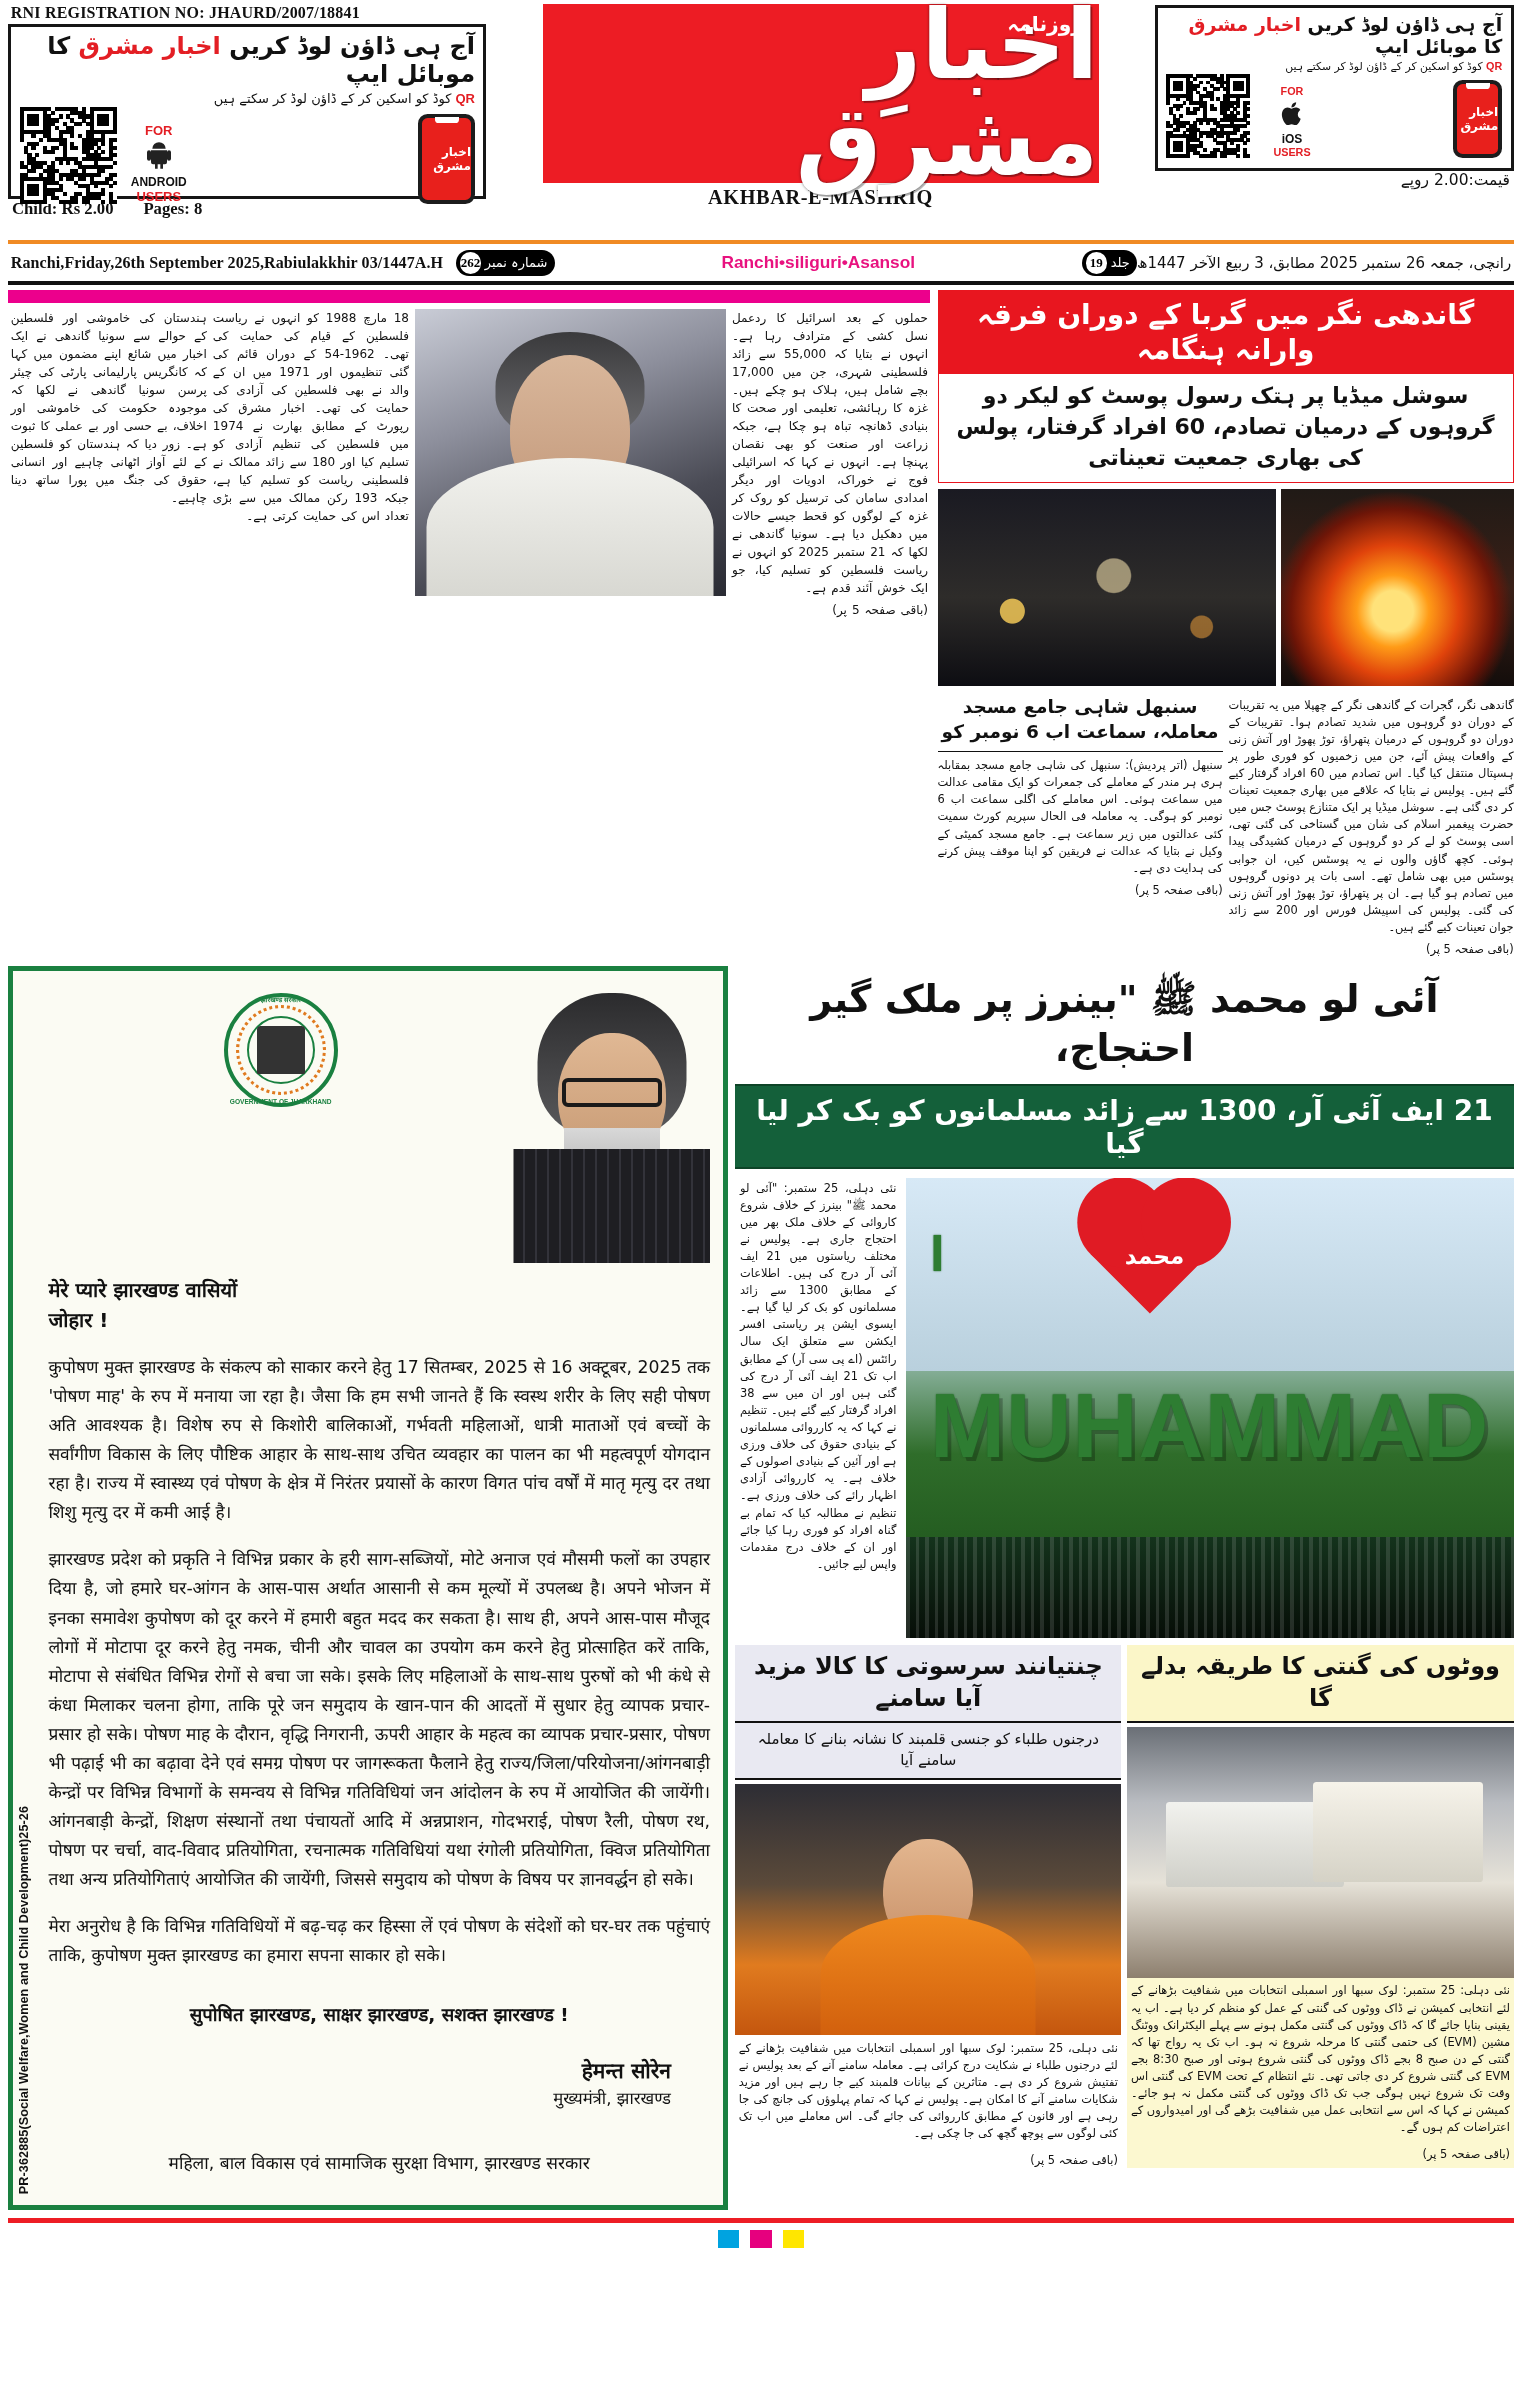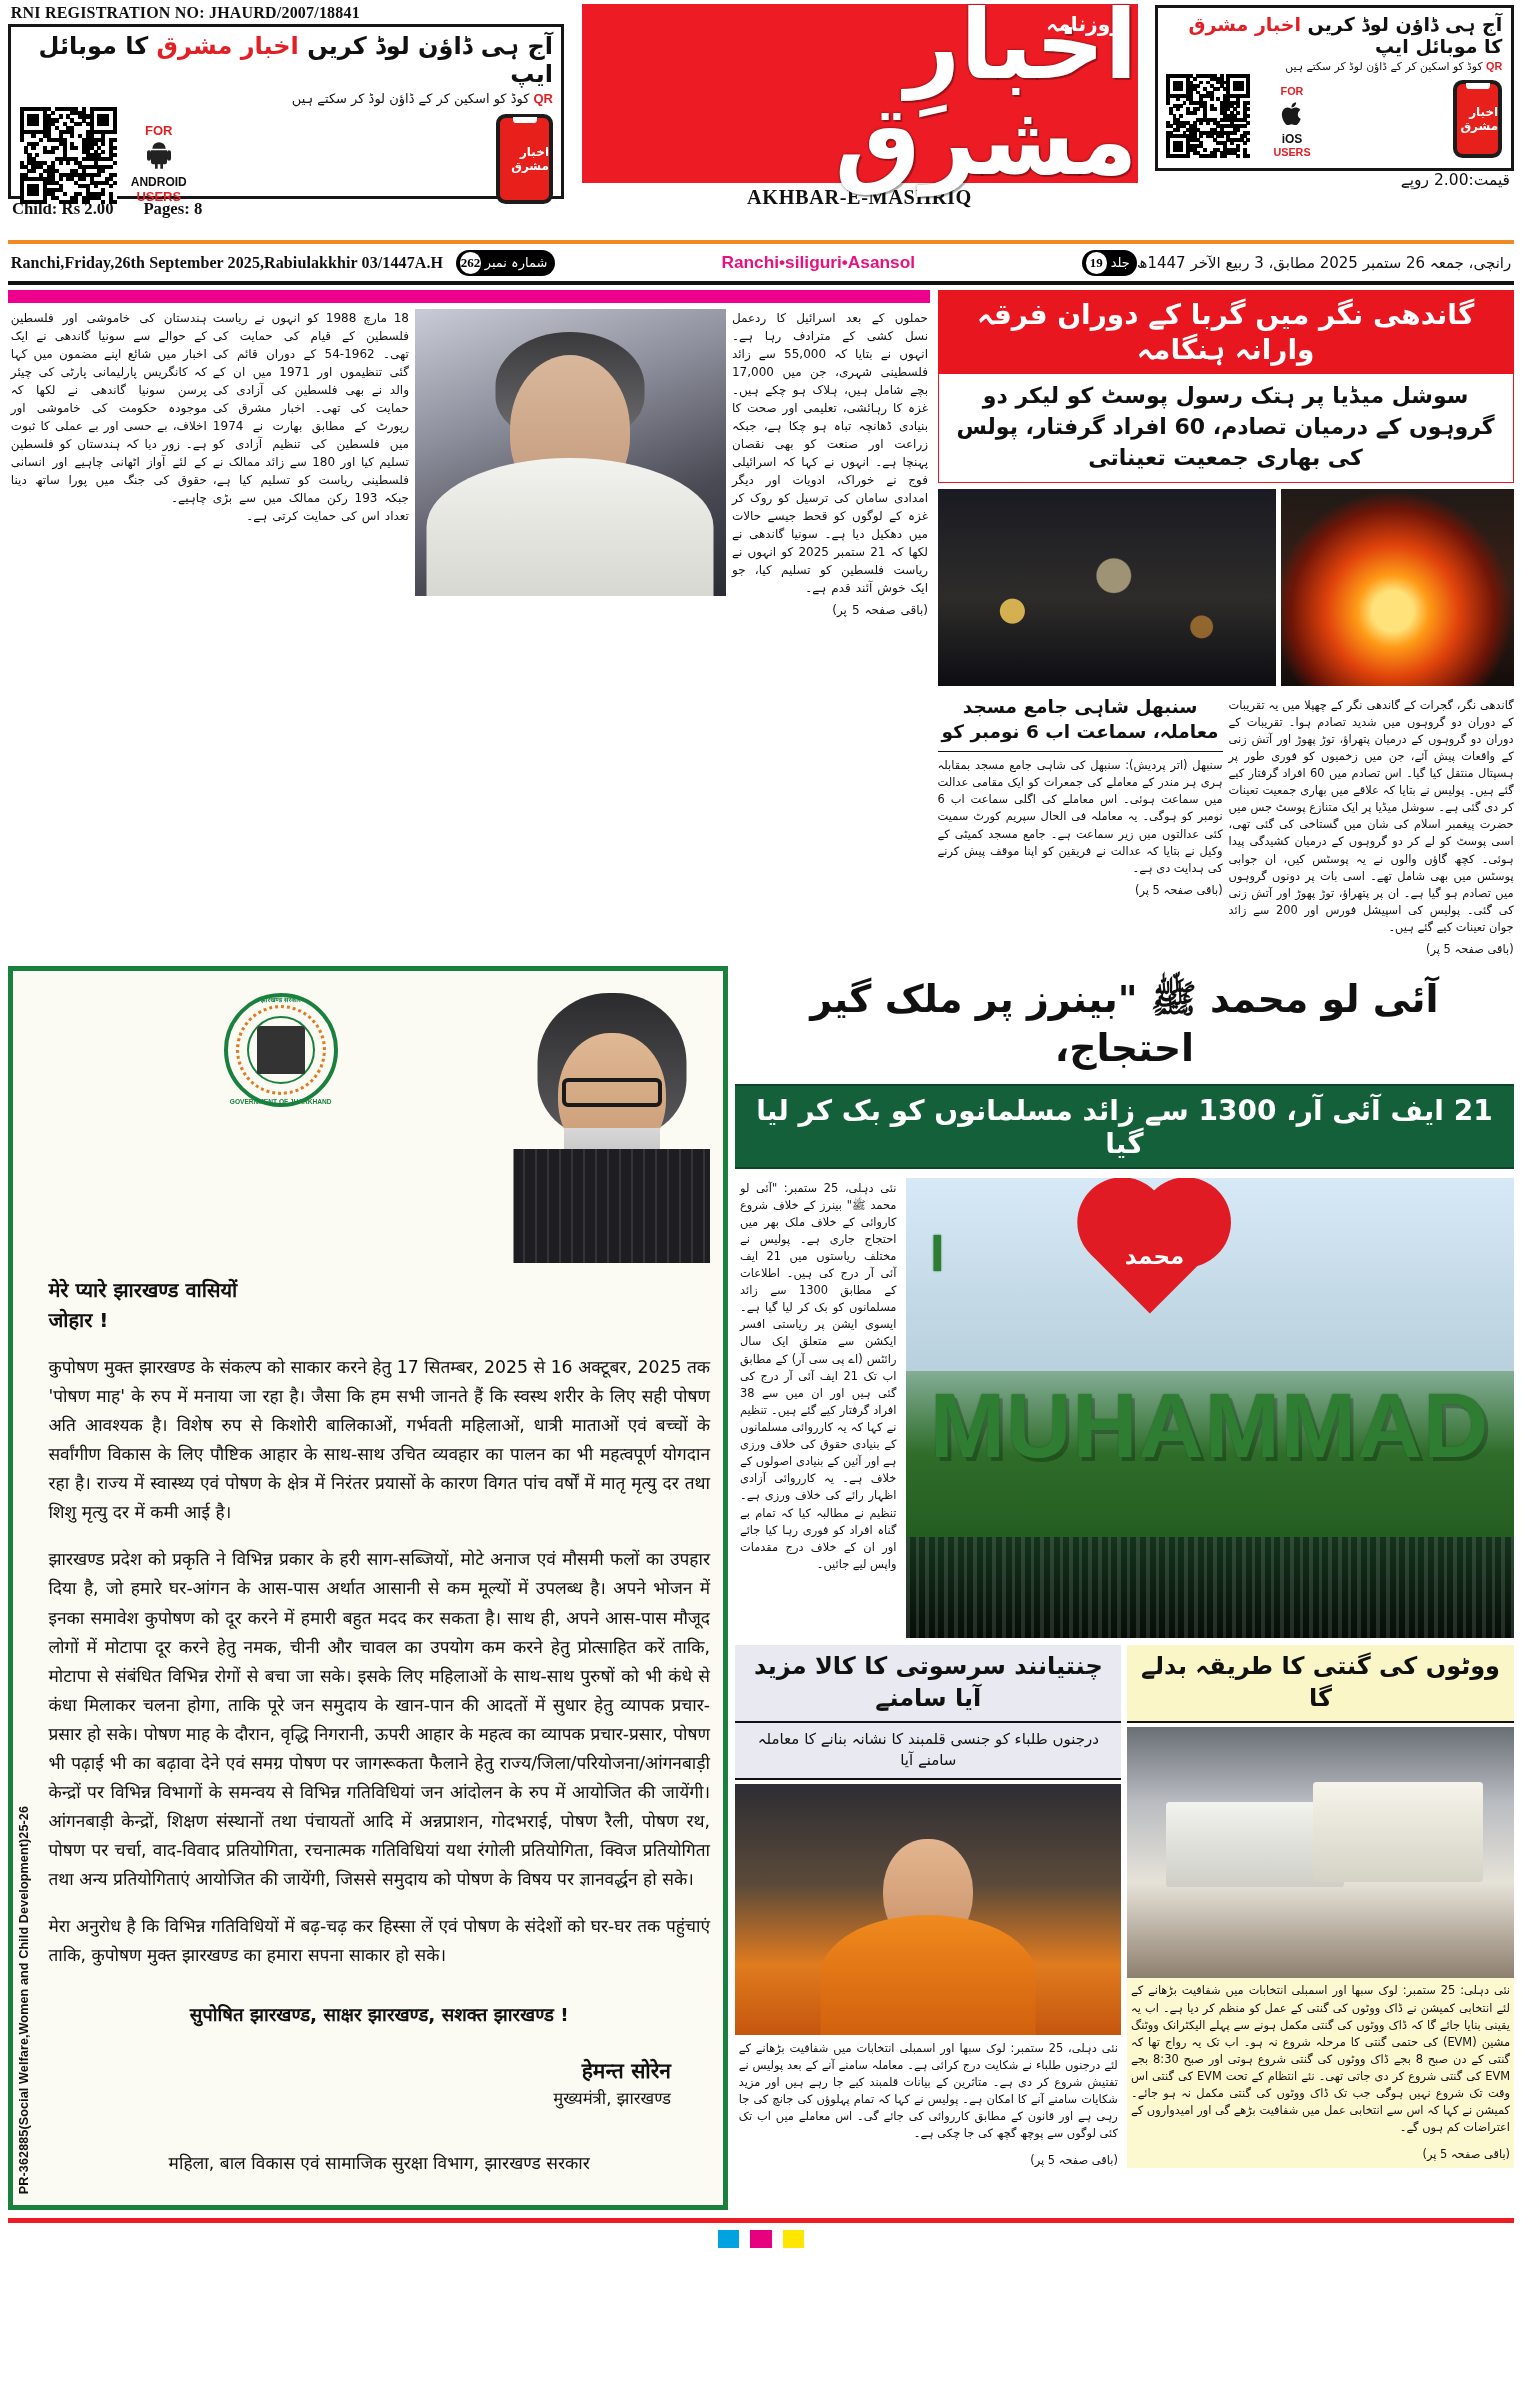--- a/index.html
+++ b/index.html
@@ -8,21 +8,21 @@
     width:1522px; height:2401px;
     font-family:"Liberation Serif", serif;
     color:#111; position:relative; overflow:hidden;
   }
   .page { width:1522px; height:2401px; position:relative; padding:0 8.4px; }
 
   
   .topstrip { display:flex; align-items:flex-start; justify-content:space-between; height:239px; }
   .rni { font-family:"Liberation Serif", serif; font-size:16px; font-weight:700; letter-spacing:0.2px; padding:3.6px 0 2.4px 2.4px; }
 
-  .promo-wrap { width:556px; }
+  .promo-wrap { width:478px; }
   .promo-wrap.right { width:359px; margin-top:4.8px; }
   .promo {
     border:3px solid #161616; background:#fff; padding:6px 8.4px 4.8px;
     position:relative; height:175px;
   }
   .promo.right { height:166px; }
   .promo-head {
     direction:rtl; text-align:right; font-size:24px; font-weight:700; line-height:1.15;
     font-family:"DejaVu Sans", sans-serif; letter-spacing:-0.6px;
   }

